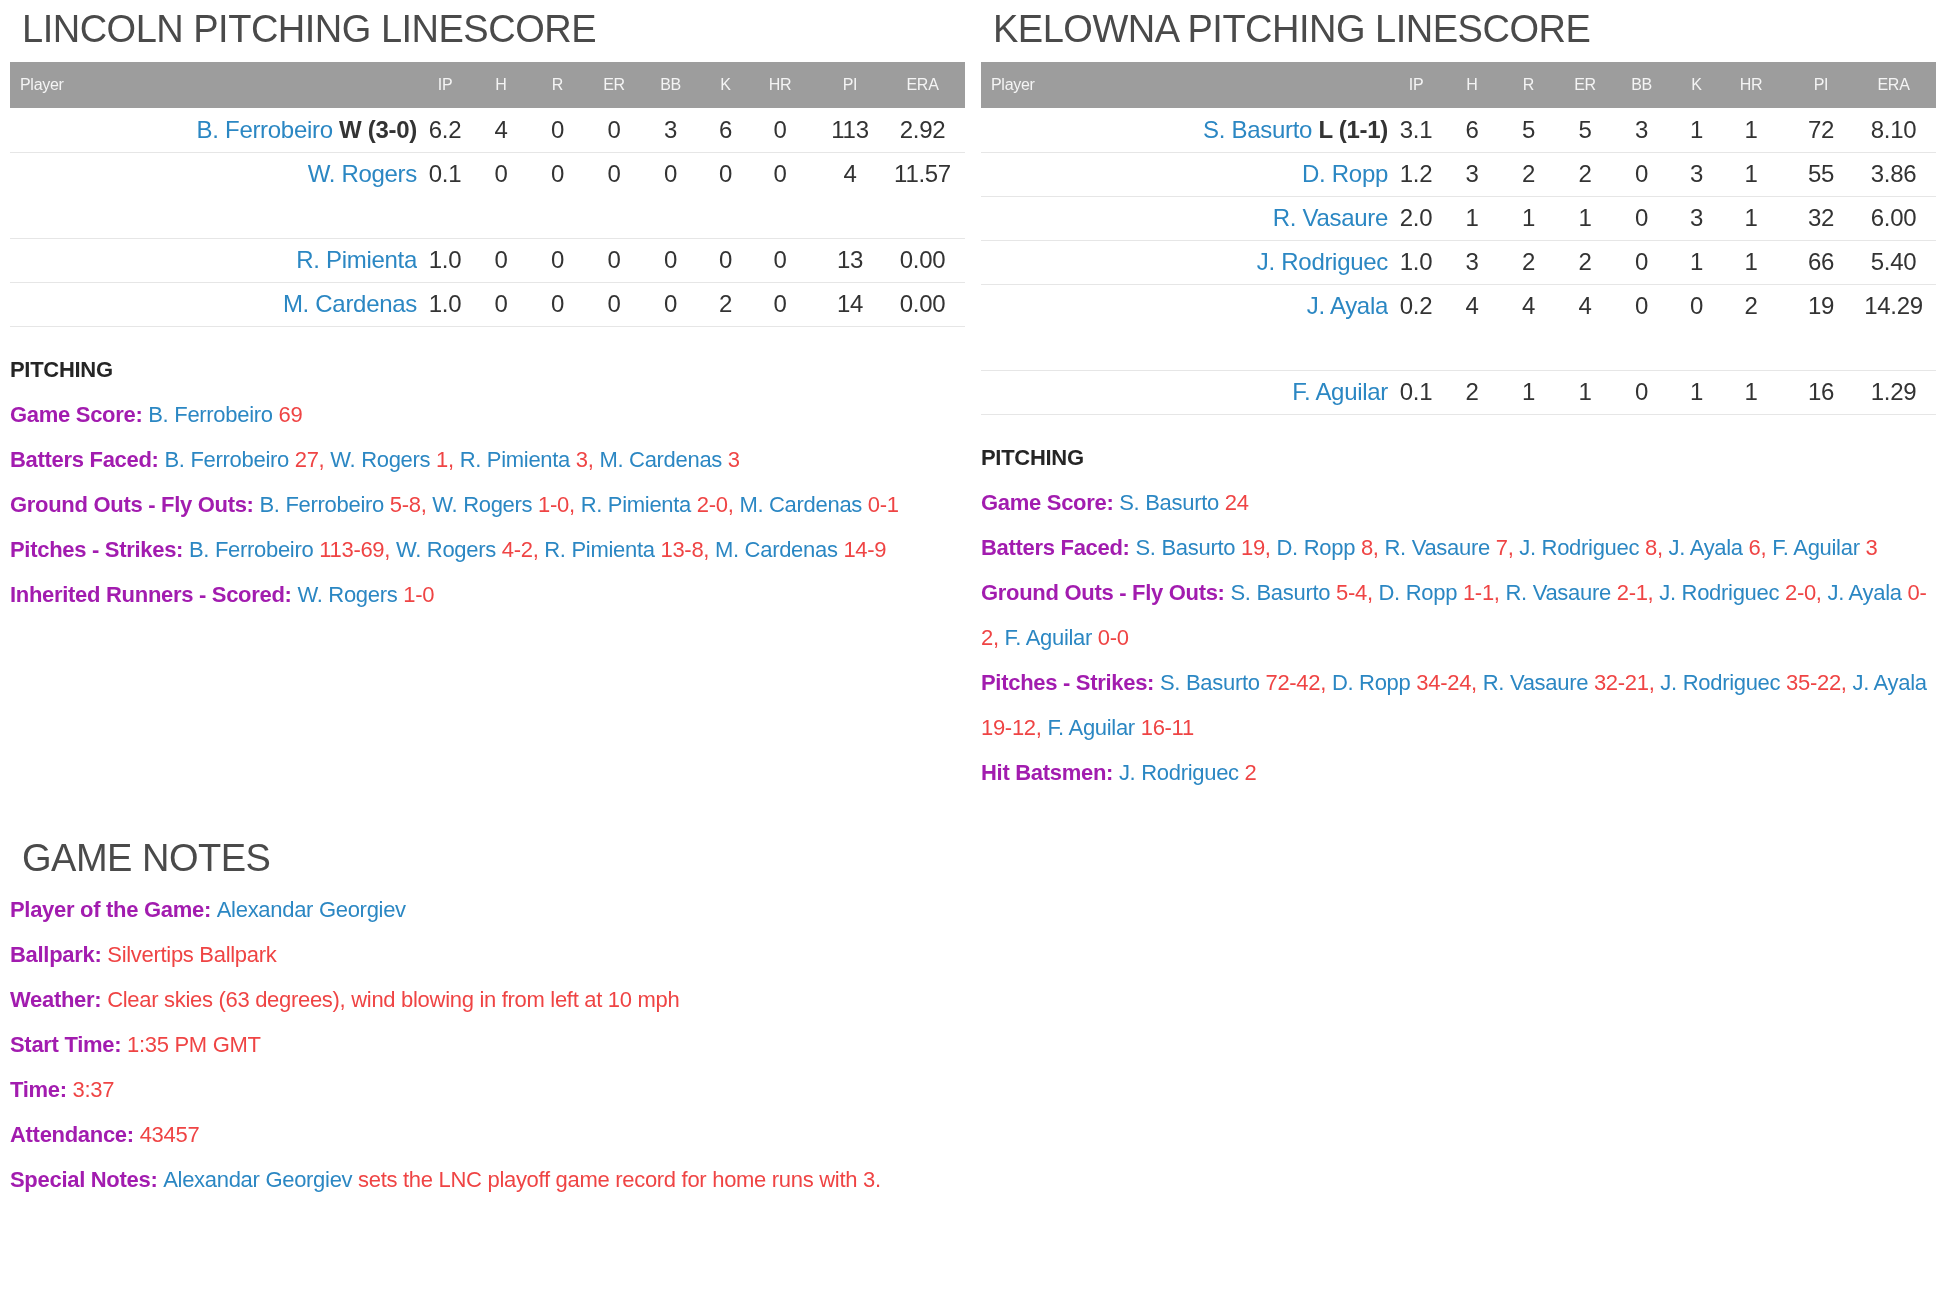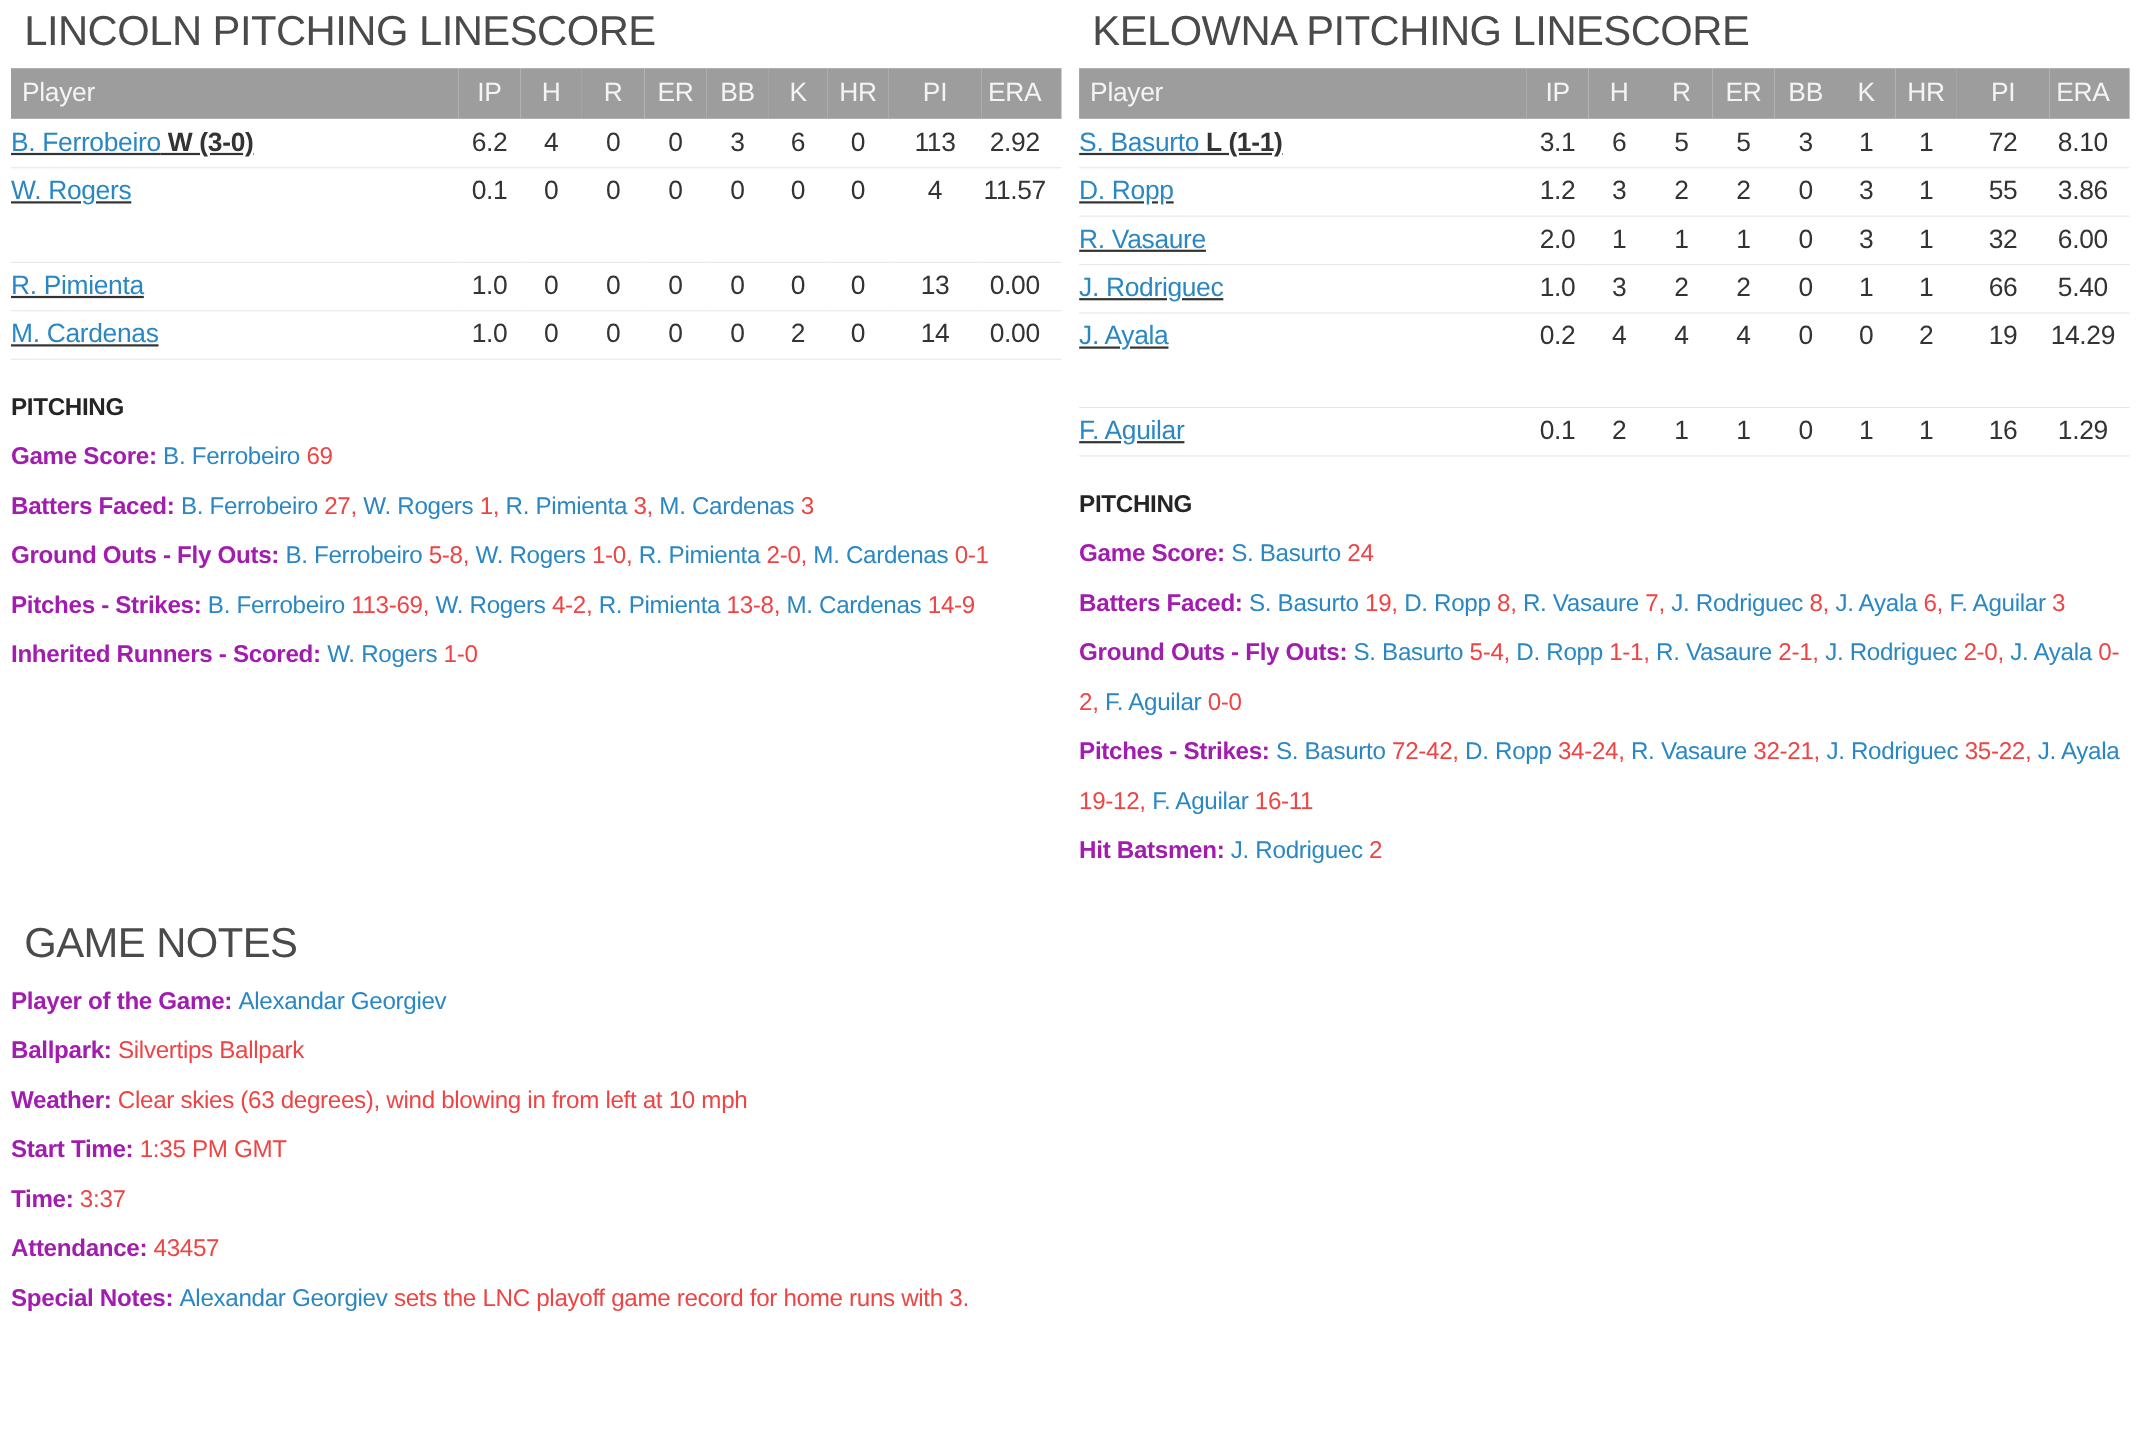--- a/index.html
+++ b/index.html
@@ -31,40 +31,40 @@
   }
   table.pitch-table {
     width: 100%;
     border-collapse: collapse;
     table-layout: fixed;
   }
   table.pitch-table th {
     background: #9d9d9d;
     color: #f4f4f4;
     font-weight: 400;
-    font-size: 24px;
+    font-size: 16px;
     height: 46px;
     text-align: center;
     padding: 0;
   }
   table.pitch-table th.col-player {
     text-align: left;
     padding-left: 10px;
   }
   table.pitch-table td {
     height: 44px;
     padding: 0;
     font-size: 24px;
     color: #333333;
     text-align: center;
     border-bottom: 1px solid #e6e6e6;
     white-space: nowrap;
     overflow: hidden;
   }
-  table.pitch-table td.cell-player { text-align: left; text-decoration: underline; }
+  table.pitch-table td.cell-player { text-align: right; }
   table.pitch-table th:last-child,
   table.pitch-table td:last-child { padding-right: 12px; }
   tr.no-border td { border-bottom: none; }
   tr.gap-row td { height: 42px; }
   a.plink, span.plink {
     color: #2b87c3;
     text-decoration: none;
     cursor: pointer;
   }
   .result { font-weight: 700; color: #333333; }

